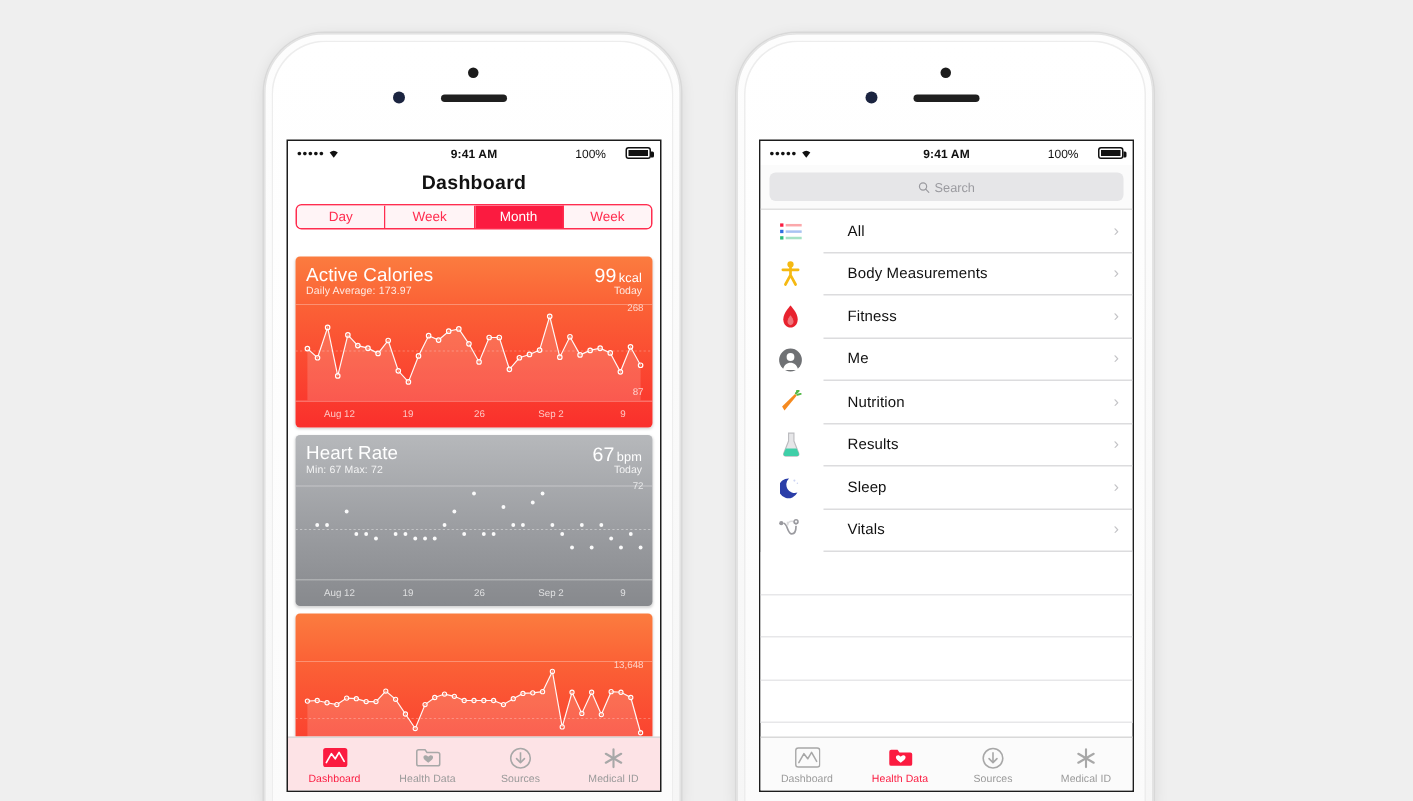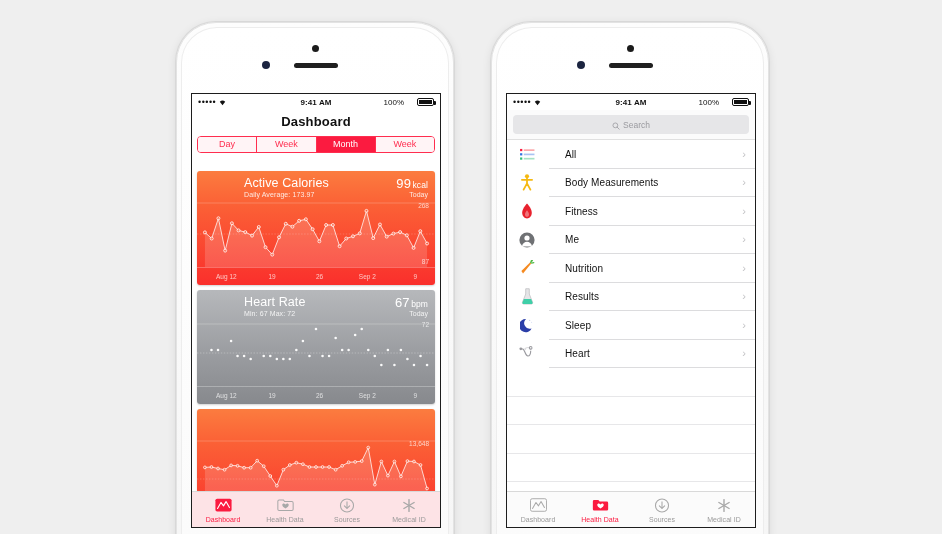--- a/index.html
+++ b/index.html
@@ -85,21 +85,21 @@
   .cards { padding: 0 5px; }
   .card {
     position:relative; height: 114px; margin-bottom: 5px;
     border-radius: 3px; overflow:hidden;
     box-shadow: 0 1px 2px rgba(0,0,0,0.18);
   }
   .card.calories { background: linear-gradient(180deg,#fb7c3f 0%, #fb6236 28%, #fa2f2c 100%); }
   .card.heart    { background: linear-gradient(180deg,#b6b8bb 0%, #9b9da1 55%, #87898d 100%); }
   .card.steps    { background: linear-gradient(180deg,#fb7c3f 0%, #fb6236 28%, #fa2f2c 100%); }
 
-  .card-head { position:relative; padding: 5px 7px 0 7px; height: 30px; margin-left: 40px; }
+  .card-head { position:relative; padding: 5px 7px 0 7px; height: 30px; }
   .c-title { font-size: 12.5px; color:#fff; font-weight: normal; letter-spacing:.1px; line-height:1.15; }
   .c-sub { font-size: 7px; color:rgba(255,255,255,0.85); margin-top:1px; letter-spacing:.1px; }
   .c-right { position:absolute; right:7px; top:5px; text-align:right; }
   .c-val { font-size: 13px; color:#fff; letter-spacing:.1px; }
   .c-val .unit { font-size: 8.5px; margin-left:1.5px; }
   .c-today { font-size: 7px; color:rgba(255,255,255,0.85); margin-top:0px; }
 
   .plot { position:absolute; left:0; right:0; top:30px; bottom:18px; }
   .plot svg { width:100%; height:100%; display:block; }
   .ax-max, .ax-min { position:absolute; right:6px; font-size:6.5px; color:rgba(255,255,255,0.72); }
@@ -538,21 +538,21 @@
 
         <div class="row">
           <span class="ico">
             <svg width="17" height="15" viewBox="0 0 18 16">
                 <circle cx="1.9" cy="3.0" r="1.5" fill="#9a9a9f"></circle>
                 <path d="M3.4 3.0 C6.6 3.0 6.0 10.6 9.4 10.6 C12.2 10.6 12.4 6.6 12.4 5.0" fill="none" stroke="#9a9a9f" stroke-width="1.2"></path>
                 <path d="M6.4 2.0 L6.4 4.6 A3.0 3.0 0 0 1 12.4 4.6 L12.4 2.0" fill="none" stroke="#dcdcde" stroke-width="1.2"></path>
                 <circle cx="12.4" cy="2.0" r="1.4" fill="none" stroke="#9a9a9f" stroke-width="1.1"></circle>
               </svg>
           </span>
-          <span class="lbl">Heart</span>
+          <span class="lbl">Vitals</span>
           <span class="chev">›</span>
           <span class="sep"></span>
         </div>
 
         <div class="empty-rows">
           <div class="empty-row">
               <span class="sep"></span>
             </div>
           <div class="empty-row">
               <span class="sep"></span>

